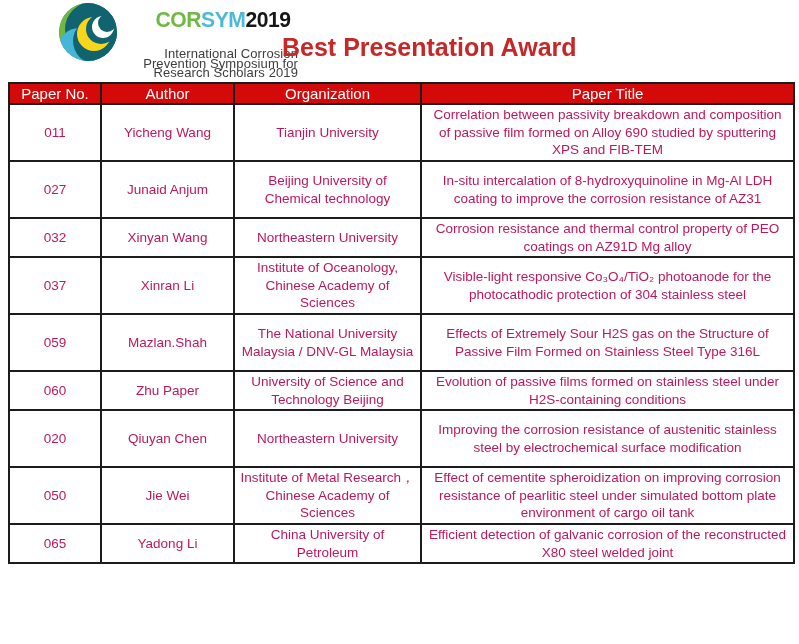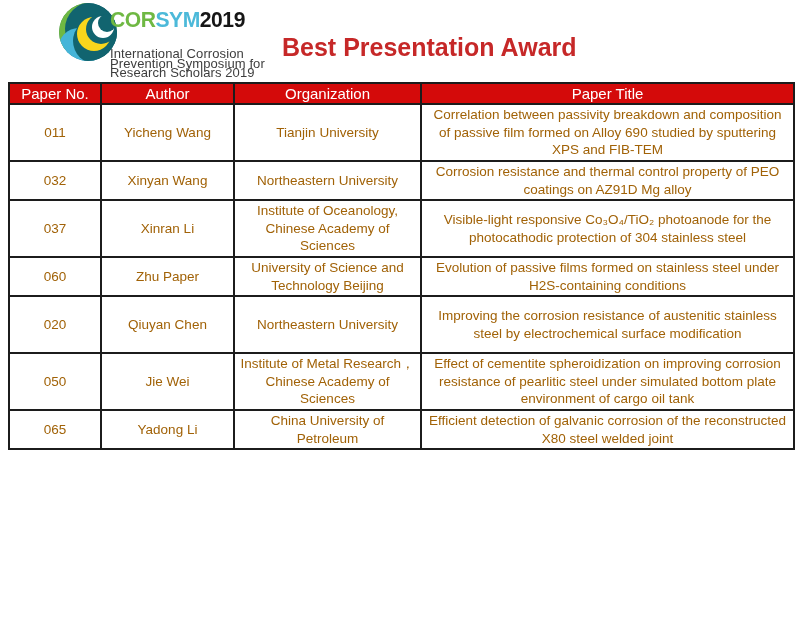--- a/index.html
+++ b/index.html
@@ -3,40 +3,40 @@
 <meta charset="utf-8">
 <style>
   * { margin:0; padding:0; box-sizing:border-box; }
   html,body { width:799px; height:644px; background:#ffffff;
     font-family:"Liberation Sans","DejaVu Sans",sans-serif; }
   body { position:relative; overflow:hidden; }
 
   
   .logo-wrap { position:absolute; left:58px; top:2px; width:240px; height:62px; }
   .logo-circle { position:absolute; left:0; top:0; width:60px; height:60px; }
-  .logo-textblock { position:absolute; left:52px; top:6px; width:188px; text-align:left; }
+  .logo-textblock { position:absolute; left:52px; top:6px; width:188px; text-align:right; }
   .wordmark { font-weight:bold; font-size:22px; letter-spacing:-0.5px; line-height:23px;
     white-space:nowrap; transform:scaleX(0.96); transform-origin:left; }
   .wm-cor  { color:#6fb843; }
   .wm-sym  { color:#4cb9d9; }
   .wm-year { color:#161616; }
   .tagline { margin-top:18px; font-size:13px; line-height:9.5px; font-weight:normal;
     color:#3d3d3d; letter-spacing:0.1px; }
 
   .page-title { position:absolute; left:236px; top:33px; width:340px;
     font-size:25px; font-weight:bold; color:#c62828; white-space:nowrap;margin-left:46px; }
 
   
   table.award { position:absolute; left:8px; top:82px; width:785px;
     border-collapse:collapse; table-layout:fixed; }
   .award th, .award td { border:2px solid #1c1c1c; text-align:center;
     vertical-align:middle; padding:1px 5px; }
   .award th { background:#d40a0a; color:#ffffff; font-weight:normal;
     font-size:15px; height:20px; }
-  .award td { font-size:13.5px; color:#a16207; line-height:1.3; }
+  .award td { font-size:13.5px; color:#be185d; line-height:1.3; }
   tr.r-tall  { height:57px; }
   tr.r-short { height:25px;margin-top:27px; }
 </style>
 </head>
 <body>
 
 <div class="logo-wrap">
   <svg class="logo-circle" viewBox="0 0 60 60">
     <defs>
         <clipPath id="cc">
@@ -82,31 +82,43 @@
       <th>Paper Title</th>
     </tr>
   </thead>
   <tbody>
     <tr class="r-tall">
       <td>011</td>
       <td>Yicheng Wang</td>
       <td>Tianjin University</td>
       <td>Correlation between passivity breakdown and composition of passive film formed on Alloy 690 studied by sputtering XPS and FIB-TEM</td>
     </tr>
+    <tr class="r-tall">
+      <td>027</td>
+      <td>Junaid Anjum</td>
+      <td>Beijing University of Chemical technology</td>
+      <td>In-situ intercalation of 8-hydroxyquinoline in Mg-Al LDH coating to improve the corrosion resistance of AZ31</td>
+    </tr>
     <tr class="r-short">
       <td>032</td>
       <td>Xinyan Wang</td>
       <td>Northeastern University</td>
       <td>Corrosion resistance and thermal control property of PEO coatings on AZ91D Mg alloy</td>
     </tr>
     <tr class="r-tall">
       <td>037</td>
       <td>Xinran Li</td>
       <td>Institute of Oceanology, Chinese Academy of Sciences</td>
       <td>Visible-light responsive Co₃O₄/TiO₂ photoanode for the photocathodic protection of 304 stainless steel</td>
+    </tr>
+    <tr class="r-tall">
+      <td>059</td>
+      <td>Mazlan.Shah</td>
+      <td>The National University Malaysia / DNV-GL Malaysia</td>
+      <td>Effects of Extremely Sour H2S gas on the Structure of Passive Film Formed on Stainless Steel Type 316L</td>
     </tr>
     <tr class="r-short">
       <td>060</td>
       <td>Zhu Paper</td>
       <td>University of Science and Technology Beijing</td>
       <td>Evolution of passive films formed on stainless steel under H2S-containing conditions</td>
     </tr>
     <tr class="r-tall">
       <td>020</td>
       <td>Qiuyan Chen</td>

